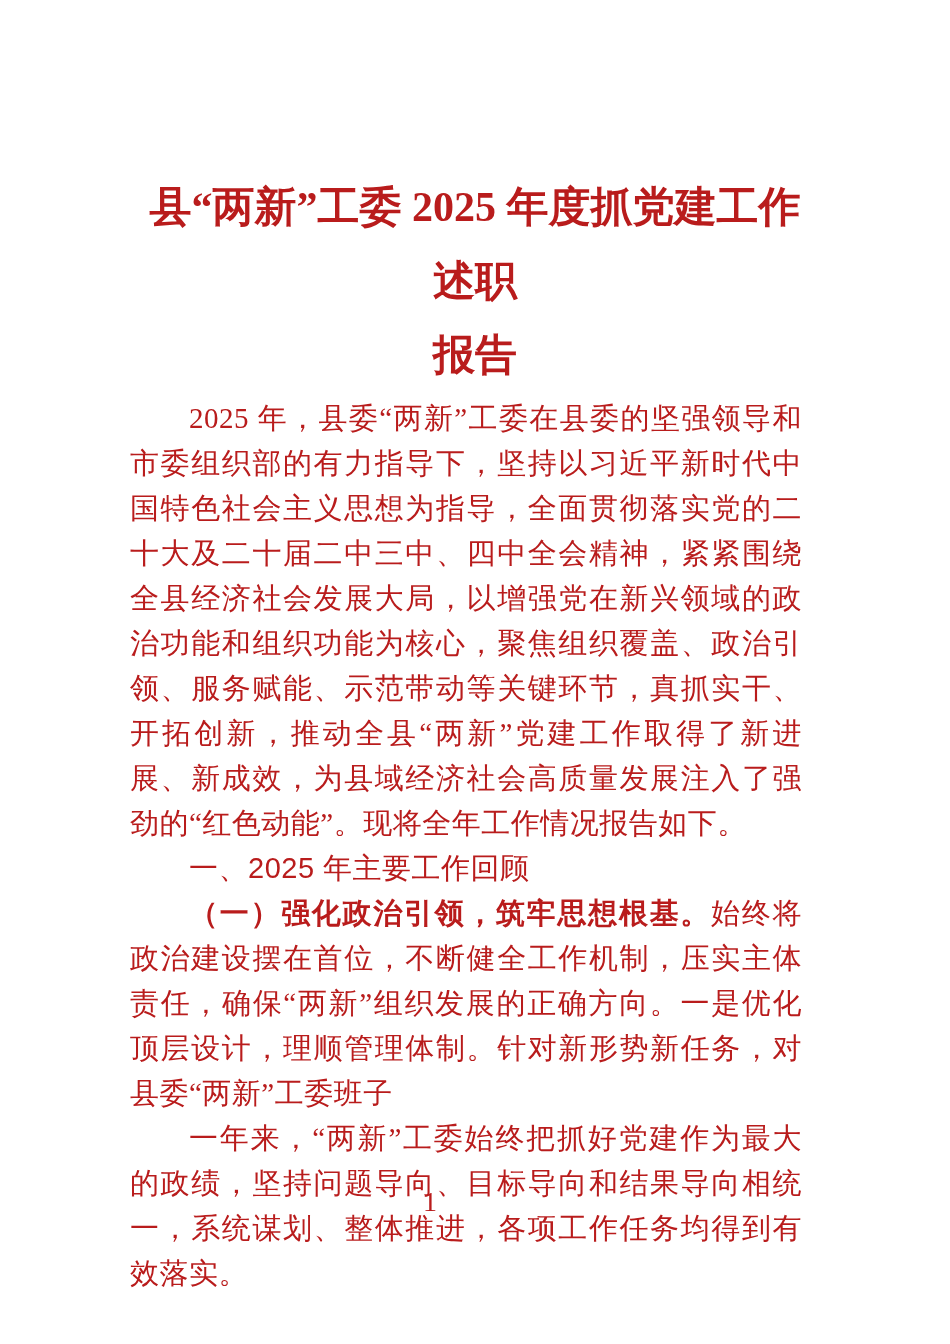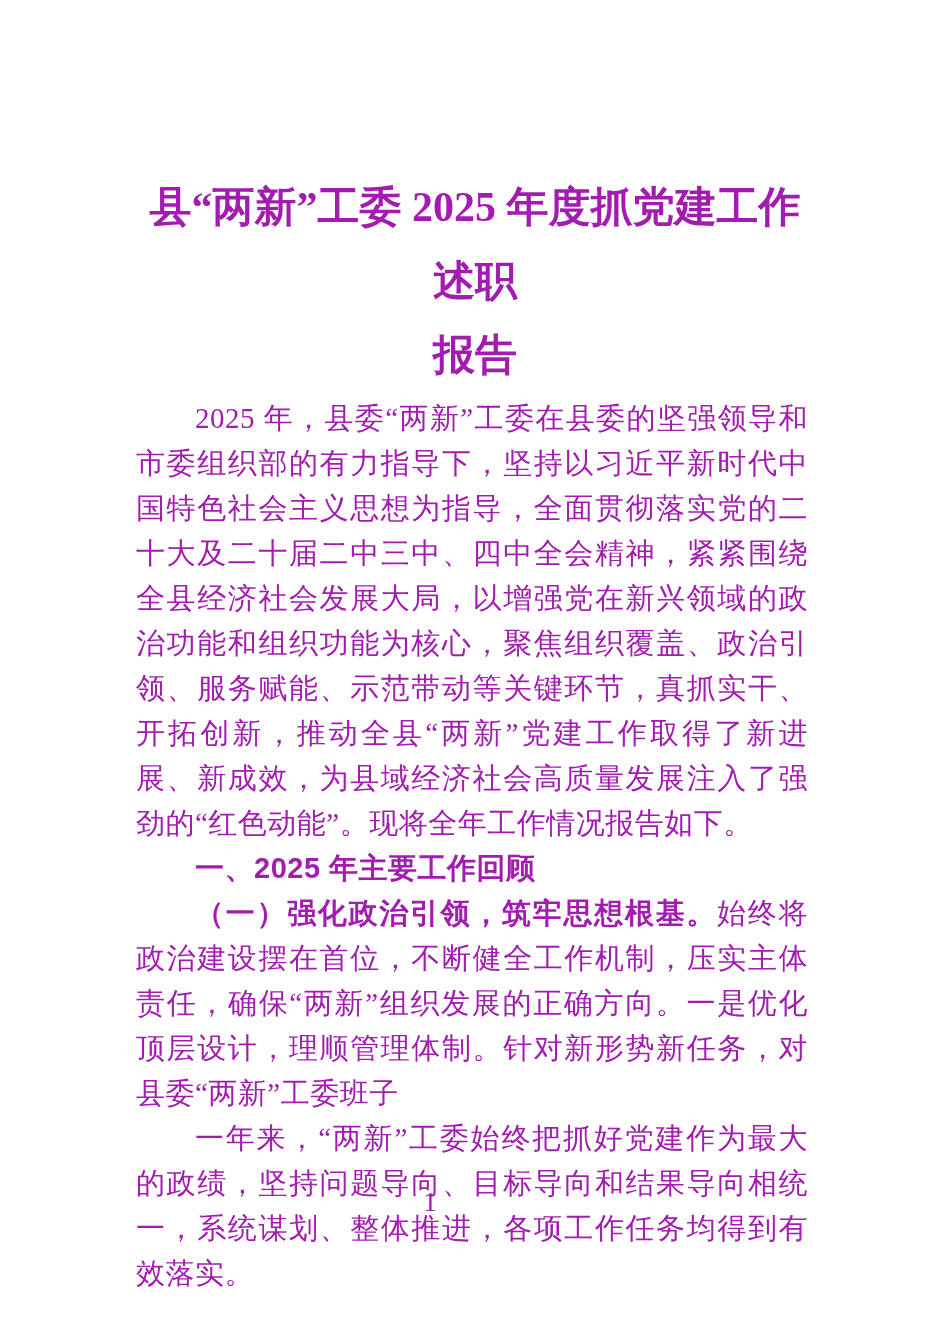--- a/index.html
+++ b/index.html
@@ -5,52 +5,52 @@
   html, body {
     margin: 0;
     padding: 0;
     background: #ffffff;
   }
   .page {
     position: relative;
     width: 860px;
     height: 1344px;
     background: #ffffff;
-    color: #a21caf;
+    color: #b91c1c;
     font-family: "Liberation Serif", "DejaVu Serif", serif;
     overflow: hidden;
   }
   .doc-title {
     position: absolute;
     top: 170px;
     left: 140px;
     width: 670px;
     text-align: center;
     font-weight: bold;
     font-size: 42px;
     line-height: 74px;
     font-family: "Liberation Serif", "DejaVu Serif", serif;
   }
   .doc-body {
     position: absolute;
     top: 396px;
-    left: 136px;
+    left: 130px;
     width: 672px;
     font-size: 29px;
     line-height: 45px;
     text-align: justify;
     letter-spacing: 0.5px;
   }
   .doc-body p {
     margin: 0;
     padding: 0;
     text-indent: 59px;
   }
   .section-heading {
-    font-weight: bold;
+    font-weight: normal;
     font-family: "Liberation Sans", "DejaVu Sans", sans-serif;
     letter-spacing: 0.5px;
   }
   .lead-bold {
     font-weight: bold;
   }
   .page-number {
     position: absolute;
     top: 1184px;
     left: 0;

